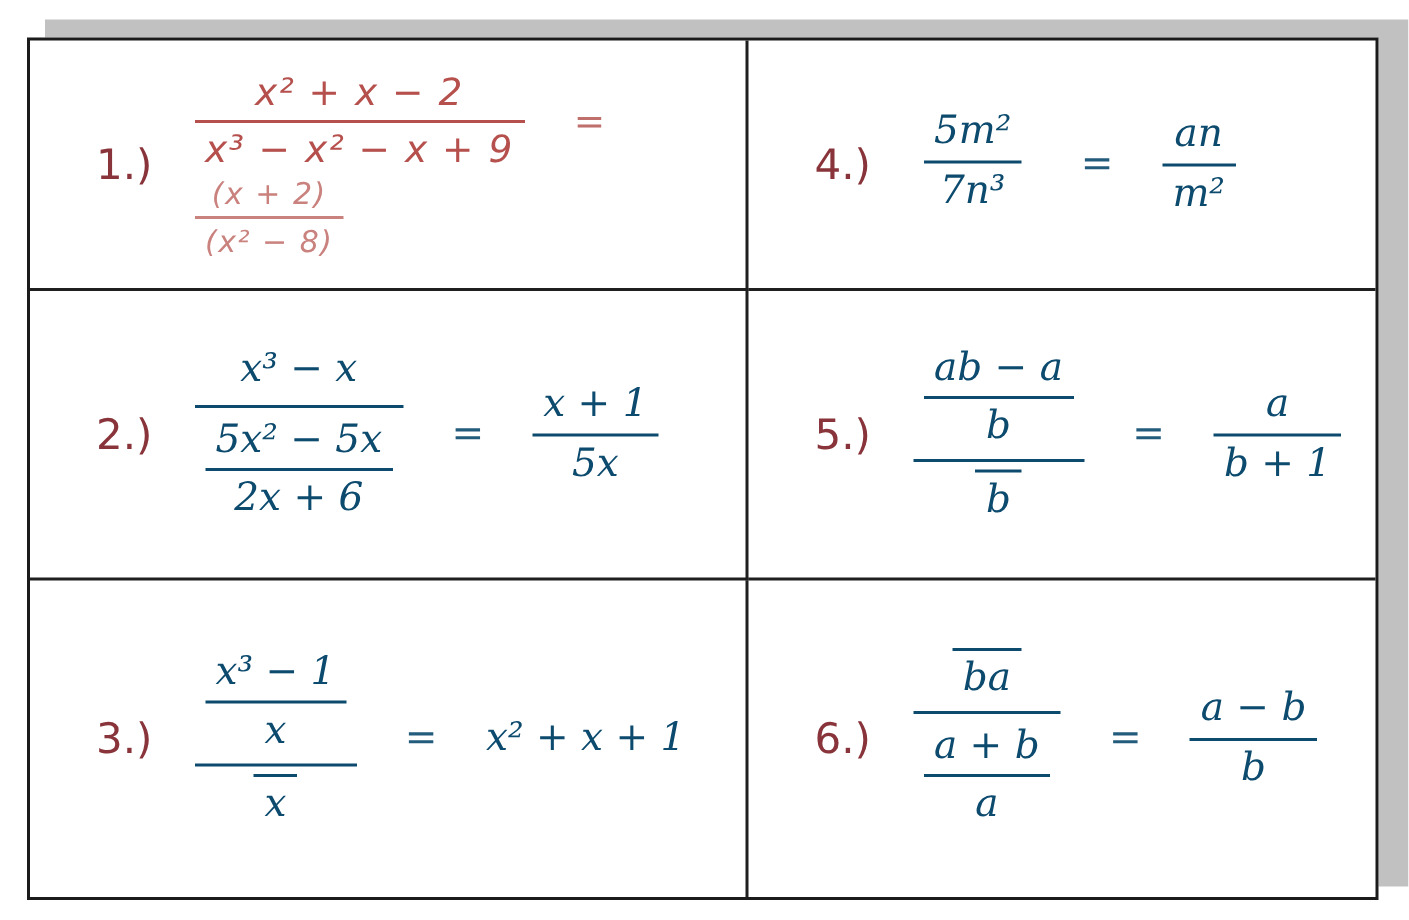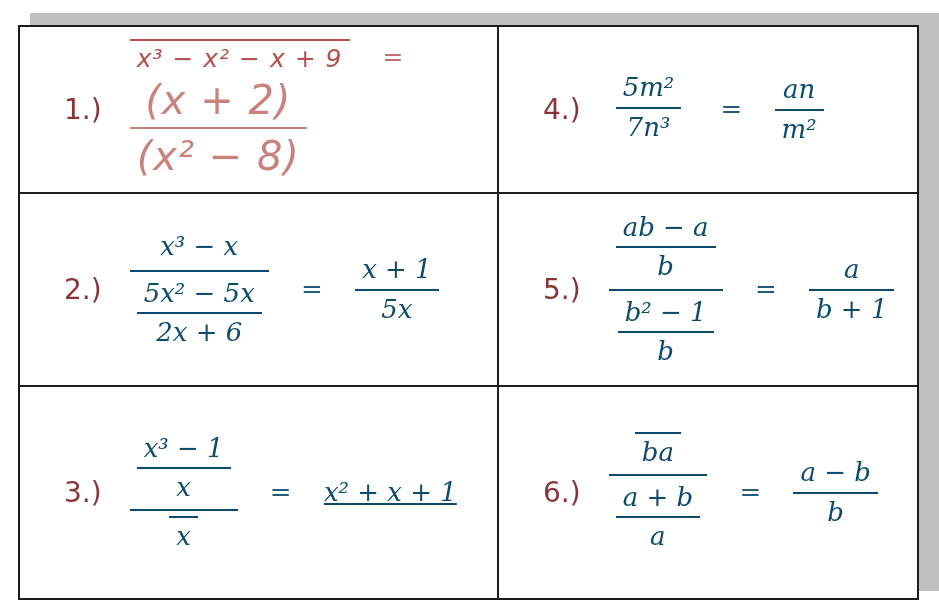--- a/index.html
+++ b/index.html
@@ -23,39 +23,40 @@
   }
 
   .math { font-style:italic; font-size:26px; color:#0c4a6e; line-height:1.2; }
   .frac { display:inline-block; vertical-align:middle; text-align:center; }
   .num { display:block; padding:1px 7px 3px; }
   .den { display:block; border-top:2px solid currentColor; padding:3px 7px 1px; }
   .cfrac > .num { padding-bottom:5px; }
   .cfrac > .den { padding-top:5px; }
   .cfrac .frac { vertical-align:baseline; }
   .eq { display:inline-block; vertical-align:middle; margin:0 24px; opacity:.9; }
-  .plain { display:inline-block; vertical-align:middle;text-decoration:underline; }
+  .plain { display:inline-block; vertical-align:middle; }
 
   .hand { font-family:"DejaVu Sans","Liberation Sans",sans-serif; font-style:italic;
           color:#b5504d; font-size:25px; letter-spacing:1px; }
   .hand-ans { font-family:"DejaVu Sans","Liberation Sans",sans-serif; font-style:italic;
-              color:#c9827e; font-size:40px; letter-spacing:1px; }
+              color:#c9827e; font-size:20px; letter-spacing:1px; }
   .hand .eq { color:#b9605d; }
 </style>
 </head>
 <body>
 
 <div class="shadow"></div>
 
 <div class="worksheet">
 
   <div class="cell bR bB">
     <span class="plabel">1.)</span>
     <span class="math hand">
       <span class="frac">
+        <span class="num">x² + x − 2</span>
         <span class="den">x³ − x² − x + 9</span>
       </span>
       <span class="eq">=</span>
       <span class="frac hand-ans">
         <span class="num">(x + 2)</span>
         <span class="den">(x² − 8)</span>
       </span>
     </span>
   </div>
 
@@ -107,21 +108,20 @@
     <span class="math">
       <span class="frac cfrac">
         <span class="num">
           <span class="frac">
             <span class="num">ab − a</span>
             <span class="den">b</span>
           </span>
         </span>
         <span class="den">
           <span class="frac">
-            <span class="num">b² − 1</span>
             <span class="den">b</span>
           </span>
         </span>
       </span>
       <span class="eq">=</span>
       <span class="frac">
         <span class="num">a</span>
         <span class="den">b + 1</span>
       </span>
     </span>

